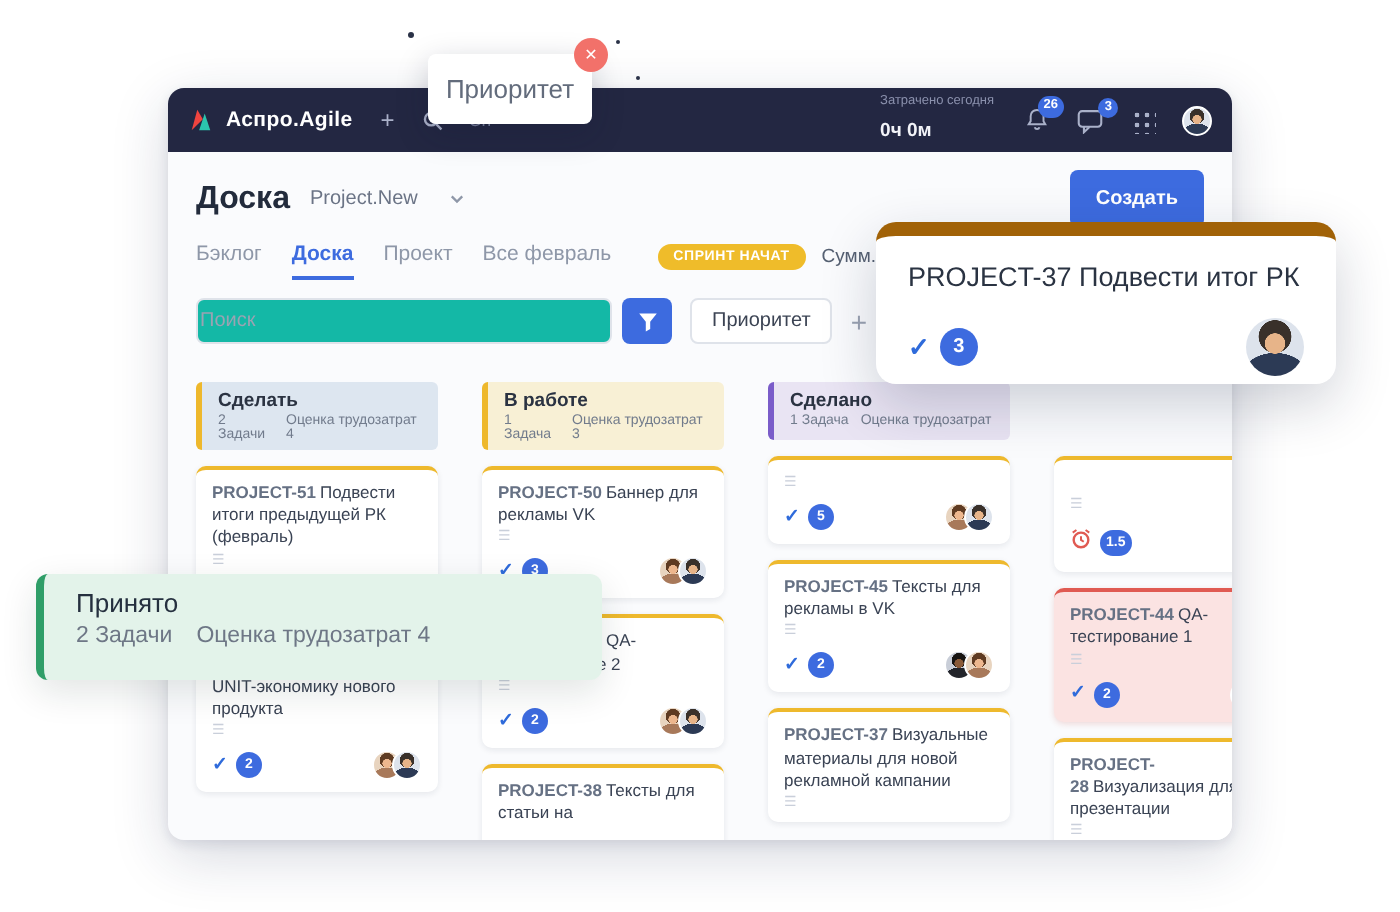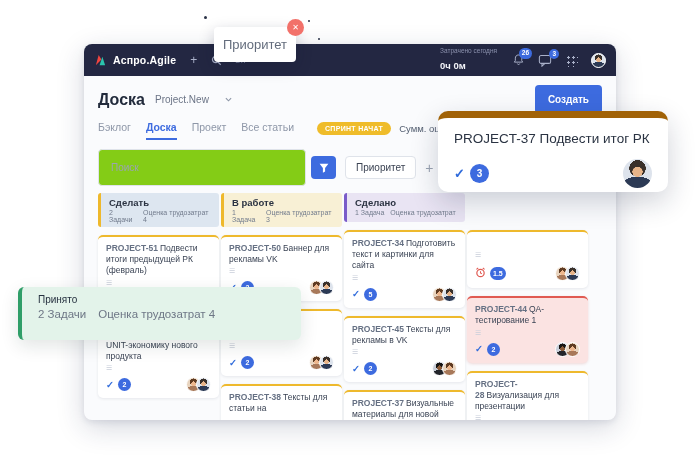--- a/index.html
+++ b/index.html
@@ -42,31 +42,31 @@
   .tabs-row { display:flex; align-items:center; margin-top:7px; border-bottom:1px solid transparent; }
   .tab { font-size:10.5px; color:#8e97a8; margin-right:15px; padding-bottom:5px; border-bottom:2px solid transparent; cursor:pointer; }
   .tab.active { color:#3d6bdf; border-bottom-color:#3d6bdf; font-weight:600; }
   .sprint-badge { margin-left:8px; margin-bottom:4px; background:#efbc2a; color:#fff; font-size:7px; font-weight:700;
     letter-spacing:.3px; padding:3px 8px; border-radius:8px; }
   .summary { margin-left:8px; margin-bottom:4px; font-size:9.5px; color:#556072; display:flex; align-items:center; gap:4px; }
   .info-ico { width:10px; height:10px; border:1px solid #a7aebc; border-radius:50%; color:#a7aebc;
     font-size:6.5px; line-height:8px; text-align:center; display:inline-block; }
 
   .filter-row { display:flex; align-items:center; margin-top:8px; }
-  .search-input { width:208px; height:37px; border:1px solid #dfe3ea; border-radius:4px;
-    font-size:10px; padding:0 12px; color:#3c4454; background:#84cc16; font-family:inherit; }
+  .search-input { width:208px; height:23px; border:1px solid #dfe3ea; border-radius:4px;
+    font-size:10px; padding:0 1px; color:#3c4454; background:#14b8a6; font-family:inherit; }
   .search-input::placeholder { color:#9aa3b2; }
   .filter-btn { width:25px; height:23px; margin-left:5px; background:#3d6bdf; border:none; border-radius:4px;
     display:flex; align-items:center; justify-content:center; }
   .saved-filter { margin-left:9px; height:23px; background:#fff; border:1px solid #dfe3ea; border-radius:4px;
     font-size:10px; color:#3c4454; padding:0 10px; display:flex; align-items:center; }
   .add-filter { margin-left:9px; color:#9aa3b2; font-size:14px; line-height:1; cursor:pointer; }
 
   
-  .board { display:grid; grid-template-columns:repeat(4,121px); gap:2px; margin-top:7px; align-items:start; }
+  .board { display:grid; grid-template-columns:repeat(4,121px); gap:22px; margin-top:19px; align-items:start; }
   .col-head { border-radius:3px; border-left:3px solid; padding:4px 8px; min-height:29px; }
   .col-head .c-name { font-size:9.5px; font-weight:700; color:#2b3342; display:block; }
   .col-head .c-meta { font-size:7px; color:#717b8c; display:flex; gap:6px; margin-top:1px; }
   .theme-todo { background:#dde6f0; border-left-color:#eeb82c; }
   .theme-progress { background:#f8f0d5; border-left-color:#eeb82c; }
   .theme-done { background:#e9e4f3; border-left-color:#7a5cc9; }
   .theme-hidden { visibility:hidden; }
 
   .card { background:#fff; border-radius:5px; border-top:2px solid #eeb92d; margin-top:8px;
     padding:6px 8px; box-shadow:0 1px 3px rgba(20,30,60,.09); }
@@ -105,21 +105,21 @@
     padding:13px 16px 10px; }
   .task-popover .tp-title { font-size:13.5px; color:#2a3342; }
   .task-popover .tp-foot { display:flex; align-items:center; margin-top:13px; }
   .task-popover .check { font-size:13px; }
   .task-popover .est-badge { width:19px; height:19px; min-width:19px; border-radius:50%; font-size:10px; margin-left:5px; }
   .task-popover .avatar { width:29px; height:29px; margin-left:auto; border:none; }
 
   .accepted-popover { position:absolute; left:18px; top:287px; width:283px; height:53px; background:#e3f3ea;
     border-left:4px solid #2f9e68; border-radius:6px; box-shadow:0 6px 18px rgba(20,40,30,.12);
     padding:7px 16px; }
-  .accepted-popover .ap-title { font-size:10px; color:#25303f; }
+  .accepted-popover .ap-title { font-size:13px; color:#25303f; }
   .accepted-popover .ap-sub { font-size:11.5px; color:#6e7786; margin-top:3px; display:flex; gap:12px; }
 
   .speckle { position:absolute; border-radius:50%; background:#2a3247; }
 </style>
 </head>
 <body>
 
 <div class="stage">
 
   <div class="app-window">
@@ -173,21 +173,21 @@
             </svg>
         </span>
         <button class="create-btn">Создать</button>
       </div>
 
       <div class="tabs-row">
         <span id="tabs-mount" style="display:flex;">
             <span class="tab">Бэклог</span>
             <span class="tab active">Доска</span>
             <span class="tab">Проект</span>
-            <span class="tab">Все статьи</span>
+            <span class="tab">Все февраль</span>
           </span>
         <span class="sprint-badge">СПРИНТ НАЧАТ</span>
         <span class="summary">
           <span>Сумм. оценка: 17 (7 / 7)</span>
           <span class="info-ico">?</span>
         </span>
       </div>
 
       <div class="filter-row">
         <input class="search-input" type="text" placeholder="Поиск" style="">
@@ -275,21 +275,20 @@
           </div>
           <div class="col">
             <div class="col-head theme-done">
               <span class="c-name">Сделано</span>
               <span class="c-meta">
                 <span>1 Задача</span>
                 <span>Оценка трудозатрат</span>
               </span>
             </div>
             <div class="card">
-              <div class="c-title"><span class="c-id">PROJECT-34</span>Подготовить текст и картинки для сайта</div>
               <div class="desc-ico">☰</div>
               <div class="c-foot">
                 <span class="check">✓</span>
                 <span class="est-badge">5</span>
                 <span class="c-avatars">
                   <span class="avatar av-woman"></span>
                   <span class="avatar av-man"></span>
                 </span>
               </div>
             </div>

